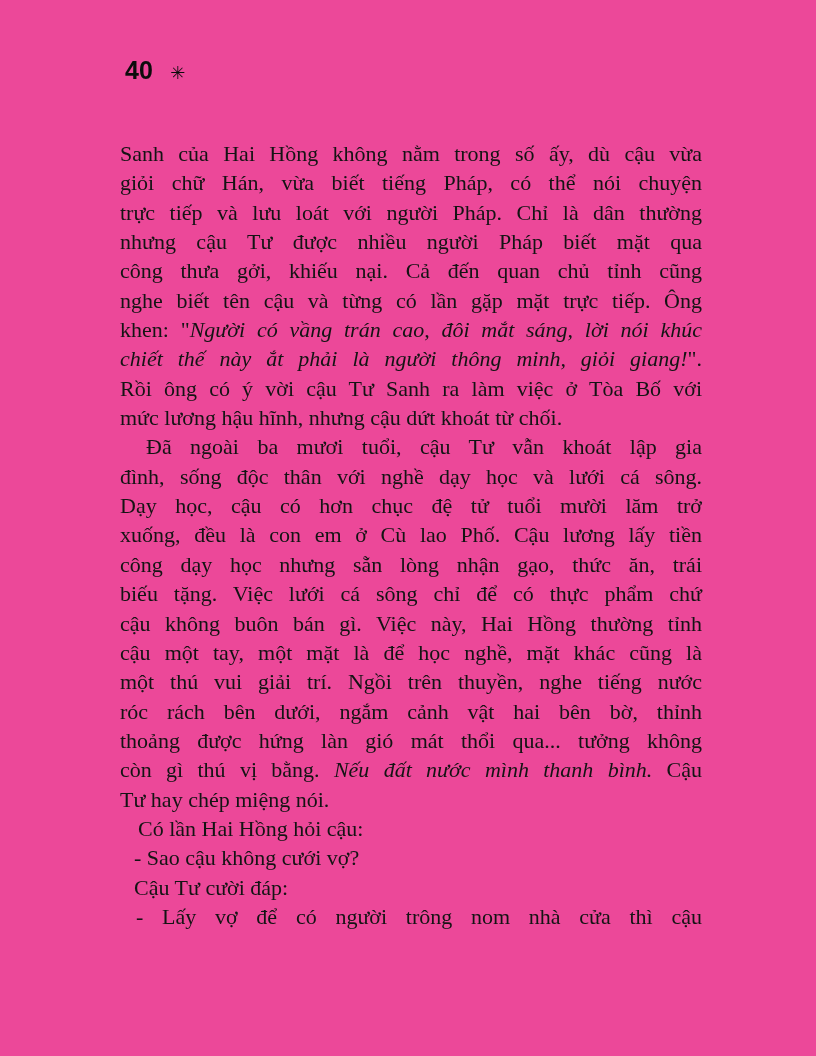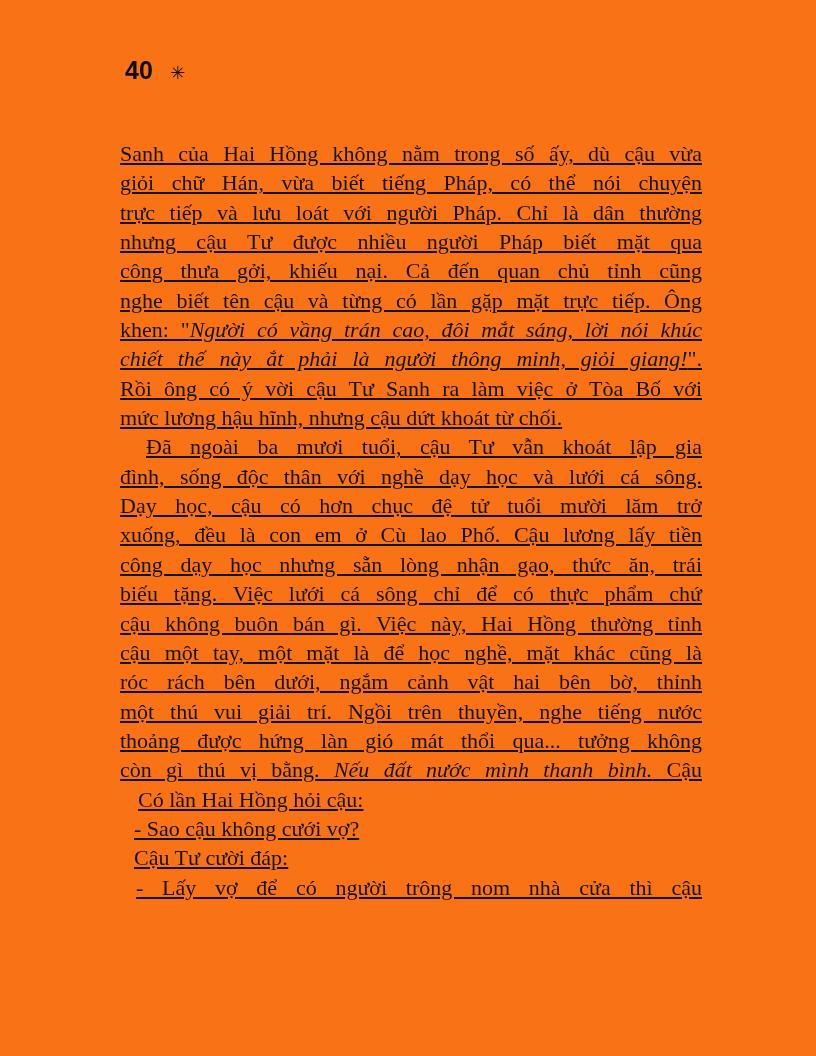--- a/index.html
+++ b/index.html
@@ -4,21 +4,21 @@
 <style>
   html, body {
     margin: 0;
     padding: 0;
     background: #ffffff;
   }
   .page {
     position: relative;
     width: 816px;
     height: 1056px;
-    background: #f97316;
+    background: #ec4899;
     color: #141414;
     font-family: "Liberation Serif", serif;
     overflow: hidden;
   }
   .running-head {
     position: absolute;
     left: 125px;
     top: 56px;
     display: flex;
     align-items: baseline;
@@ -38,21 +38,20 @@
     font-weight: normal;
   }
   .body-text {
     position: absolute;
     left: 120px;
     top: 139px;
     width: 582px;
     font-size: 22px;
     line-height: 29.35px;
     color: #141414;
-    text-decoration: underline;
   }
   .paragraph {
     margin: 0;
     padding: 0;
   }
   .line {
     text-align: justify;
     text-justify: inter-word;
   }
   .line.j {
@@ -87,24 +86,25 @@
       </div>
       <div class="paragraph">
         <div class="line j" style="text-indent: 26px;"><span class="">Đã ngoài ba mươi tuổi, cậu Tư vẫn khoát lập gia</span></div>
         <div class="line j"><span class="">đình, sống độc thân với nghề dạy học và lưới cá sông.</span></div>
         <div class="line j"><span class="">Dạy học, cậu có hơn chục đệ tử tuổi mười lăm trở</span></div>
         <div class="line j"><span class="">xuống, đều là con em ở Cù lao Phố. Cậu lương lấy tiền</span></div>
         <div class="line j"><span class="">công dạy học nhưng sẵn lòng nhận gạo, thức ăn, trái</span></div>
         <div class="line j"><span class="">biếu tặng. Việc lưới cá sông chỉ để có thực phẩm chứ</span></div>
         <div class="line j"><span class="">cậu không buôn bán gì. Việc này, Hai Hồng thường tỉnh</span></div>
         <div class="line j"><span class="">cậu một tay, một mặt là để học nghề, mặt khác cũng là</span></div>
+        <div class="line j"><span class="">một thú vui giải trí. Ngồi trên thuyền, nghe tiếng nước</span></div>
         <div class="line j"><span class="">róc rách bên dưới, ngắm cảnh vật hai bên bờ, thỉnh</span></div>
-        <div class="line j"><span class="">một thú vui giải trí. Ngồi trên thuyền, nghe tiếng nước</span></div>
         <div class="line j"><span class="">thoảng được hứng làn gió mát thổi qua... tưởng không</span></div>
         <div class="line j"><span class="">còn gì thú vị bằng. </span><span class="it">Nếu đất nước mình thanh bình.</span><span class=""> Cậu</span></div>
+        <div class="line"><span class="">Tư hay chép miệng nói.</span></div>
       </div>
       <div class="paragraph">
         <div class="line" style="text-indent: 18px;"><span class="">Có lần Hai Hồng hỏi cậu:</span></div>
       </div>
       <div class="paragraph">
         <div class="line" style="text-indent: 14px;"><span class="">- Sao cậu không cưới vợ?</span></div>
       </div>
       <div class="paragraph">
         <div class="line" style="text-indent: 14px;"><span class="">Cậu Tư cười đáp:</span></div>
       </div>

